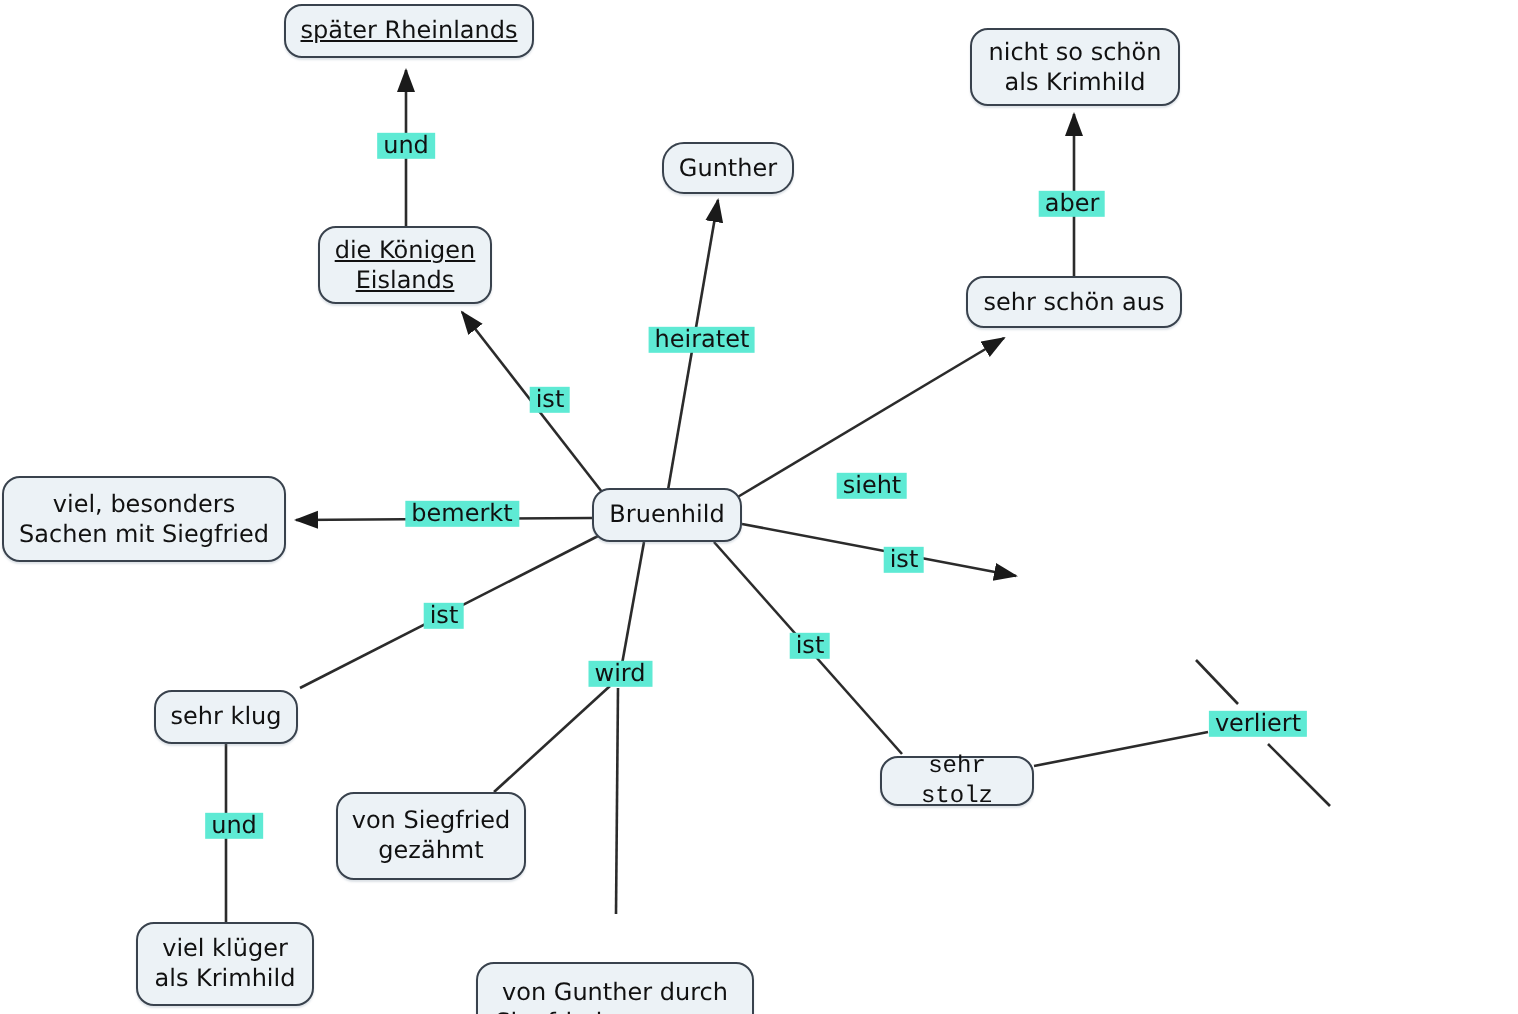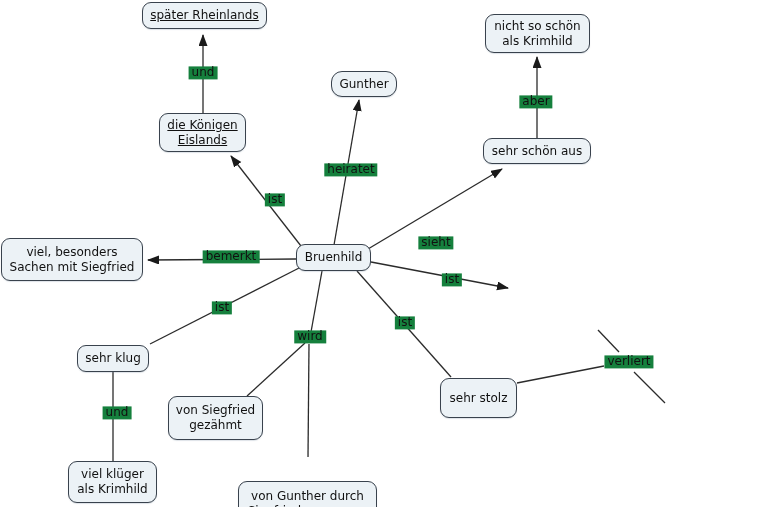--- a/index.html
+++ b/index.html
@@ -42,21 +42,21 @@
     justify-content: center;
     text-align: center;
     white-space: pre-line;
     padding: 2px 5px;
     box-shadow: 0 1px 1px rgba(120,140,160,0.25);
     cursor: default;
   }
   .edge-label {
     position: absolute;
     transform: translate(-50%, -50%);
-    background: #15803d;
+    background: #5eead4;
     color: #111111;
     font-size: 12px;
     line-height: 1.1;
     padding: 0 3px;
     white-space: nowrap;
     cursor: default;
   }
 </style>
 </head>
 <body>
@@ -104,21 +104,21 @@
   <div class="node" style="left:331px; top:71px;  width:66px;  height:26px;border-radius:11px;">Gunther</div>
   <div class="node" style="left:485px; top:14px;  width:105px; height:39px;">nicht so schön
 als Krimhild</div>
   <div class="node" style="left:159px; top:113px; width:87px;  height:39px;text-decoration:underline;">die Königen
 Eislands</div>
   <div class="node" style="left:483px; top:138px; width:108px; height:26px;">sehr schön aus</div>
   <div class="node" style="left:1px;   top:238px; width:142px; height:43px;">viel, besonders
 Sachen mit Siegfried</div>
   <div class="node" style="left:296px; top:244px; width:75px;  height:27px;">Bruenhild</div>
   <div class="node" style="left:77px;  top:345px; width:72px;  height:27px;">sehr klug</div>
-  <div class="node" style="left:440px; top:378px; width:77px;  height:40px;">sehr stolz</div>
+  <div class="node" style="left:440px; top:378px; width:77px;  height:25px;font-family:Liberation Mono, monospace;">sehr stolz</div>
   <div class="node" style="left:168px; top:396px; width:95px;  height:44px;">von Siegfried
 gezähmt</div>
   <div class="node" style="left:68px;  top:461px; width:89px;  height:42px;">viel klüger
 als Krimhild</div>
   <div class="node" style="left:238px; top:457px; width:139px; height:45px;margin-top:24px;">von Gunther durch
 Siegfried gewonnen</div>
 
 </div>
 
 </body></html>

